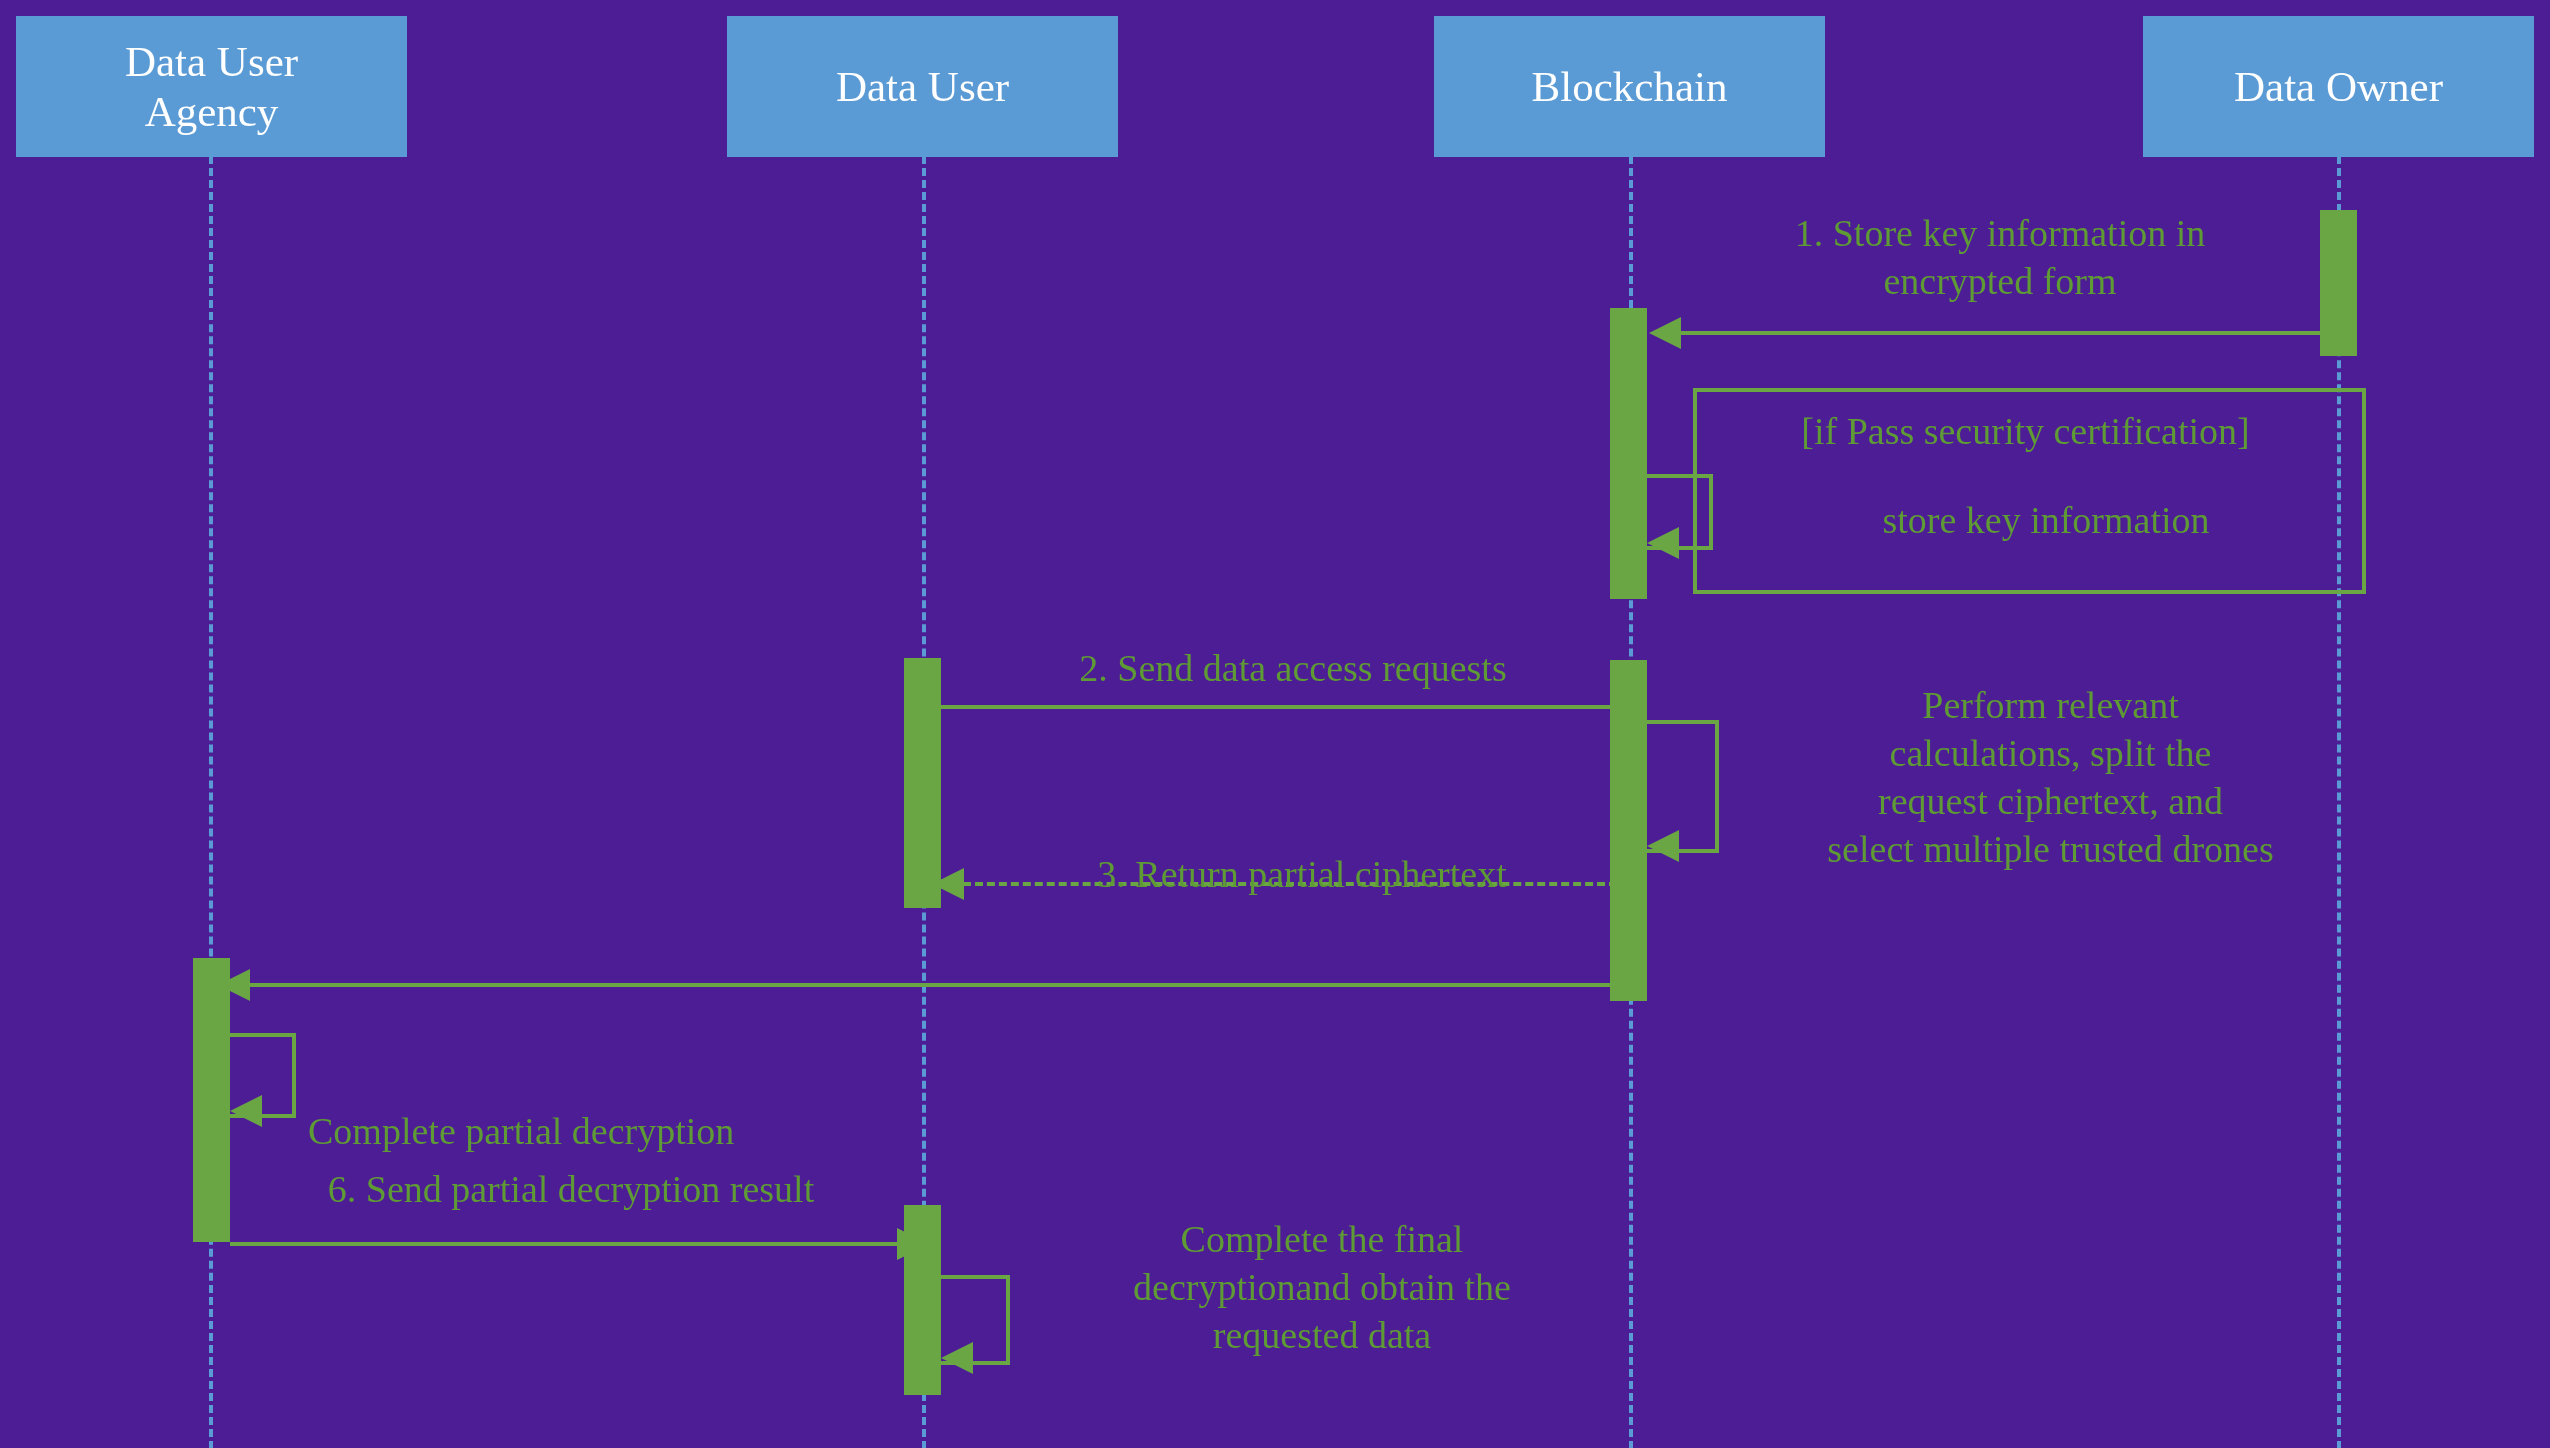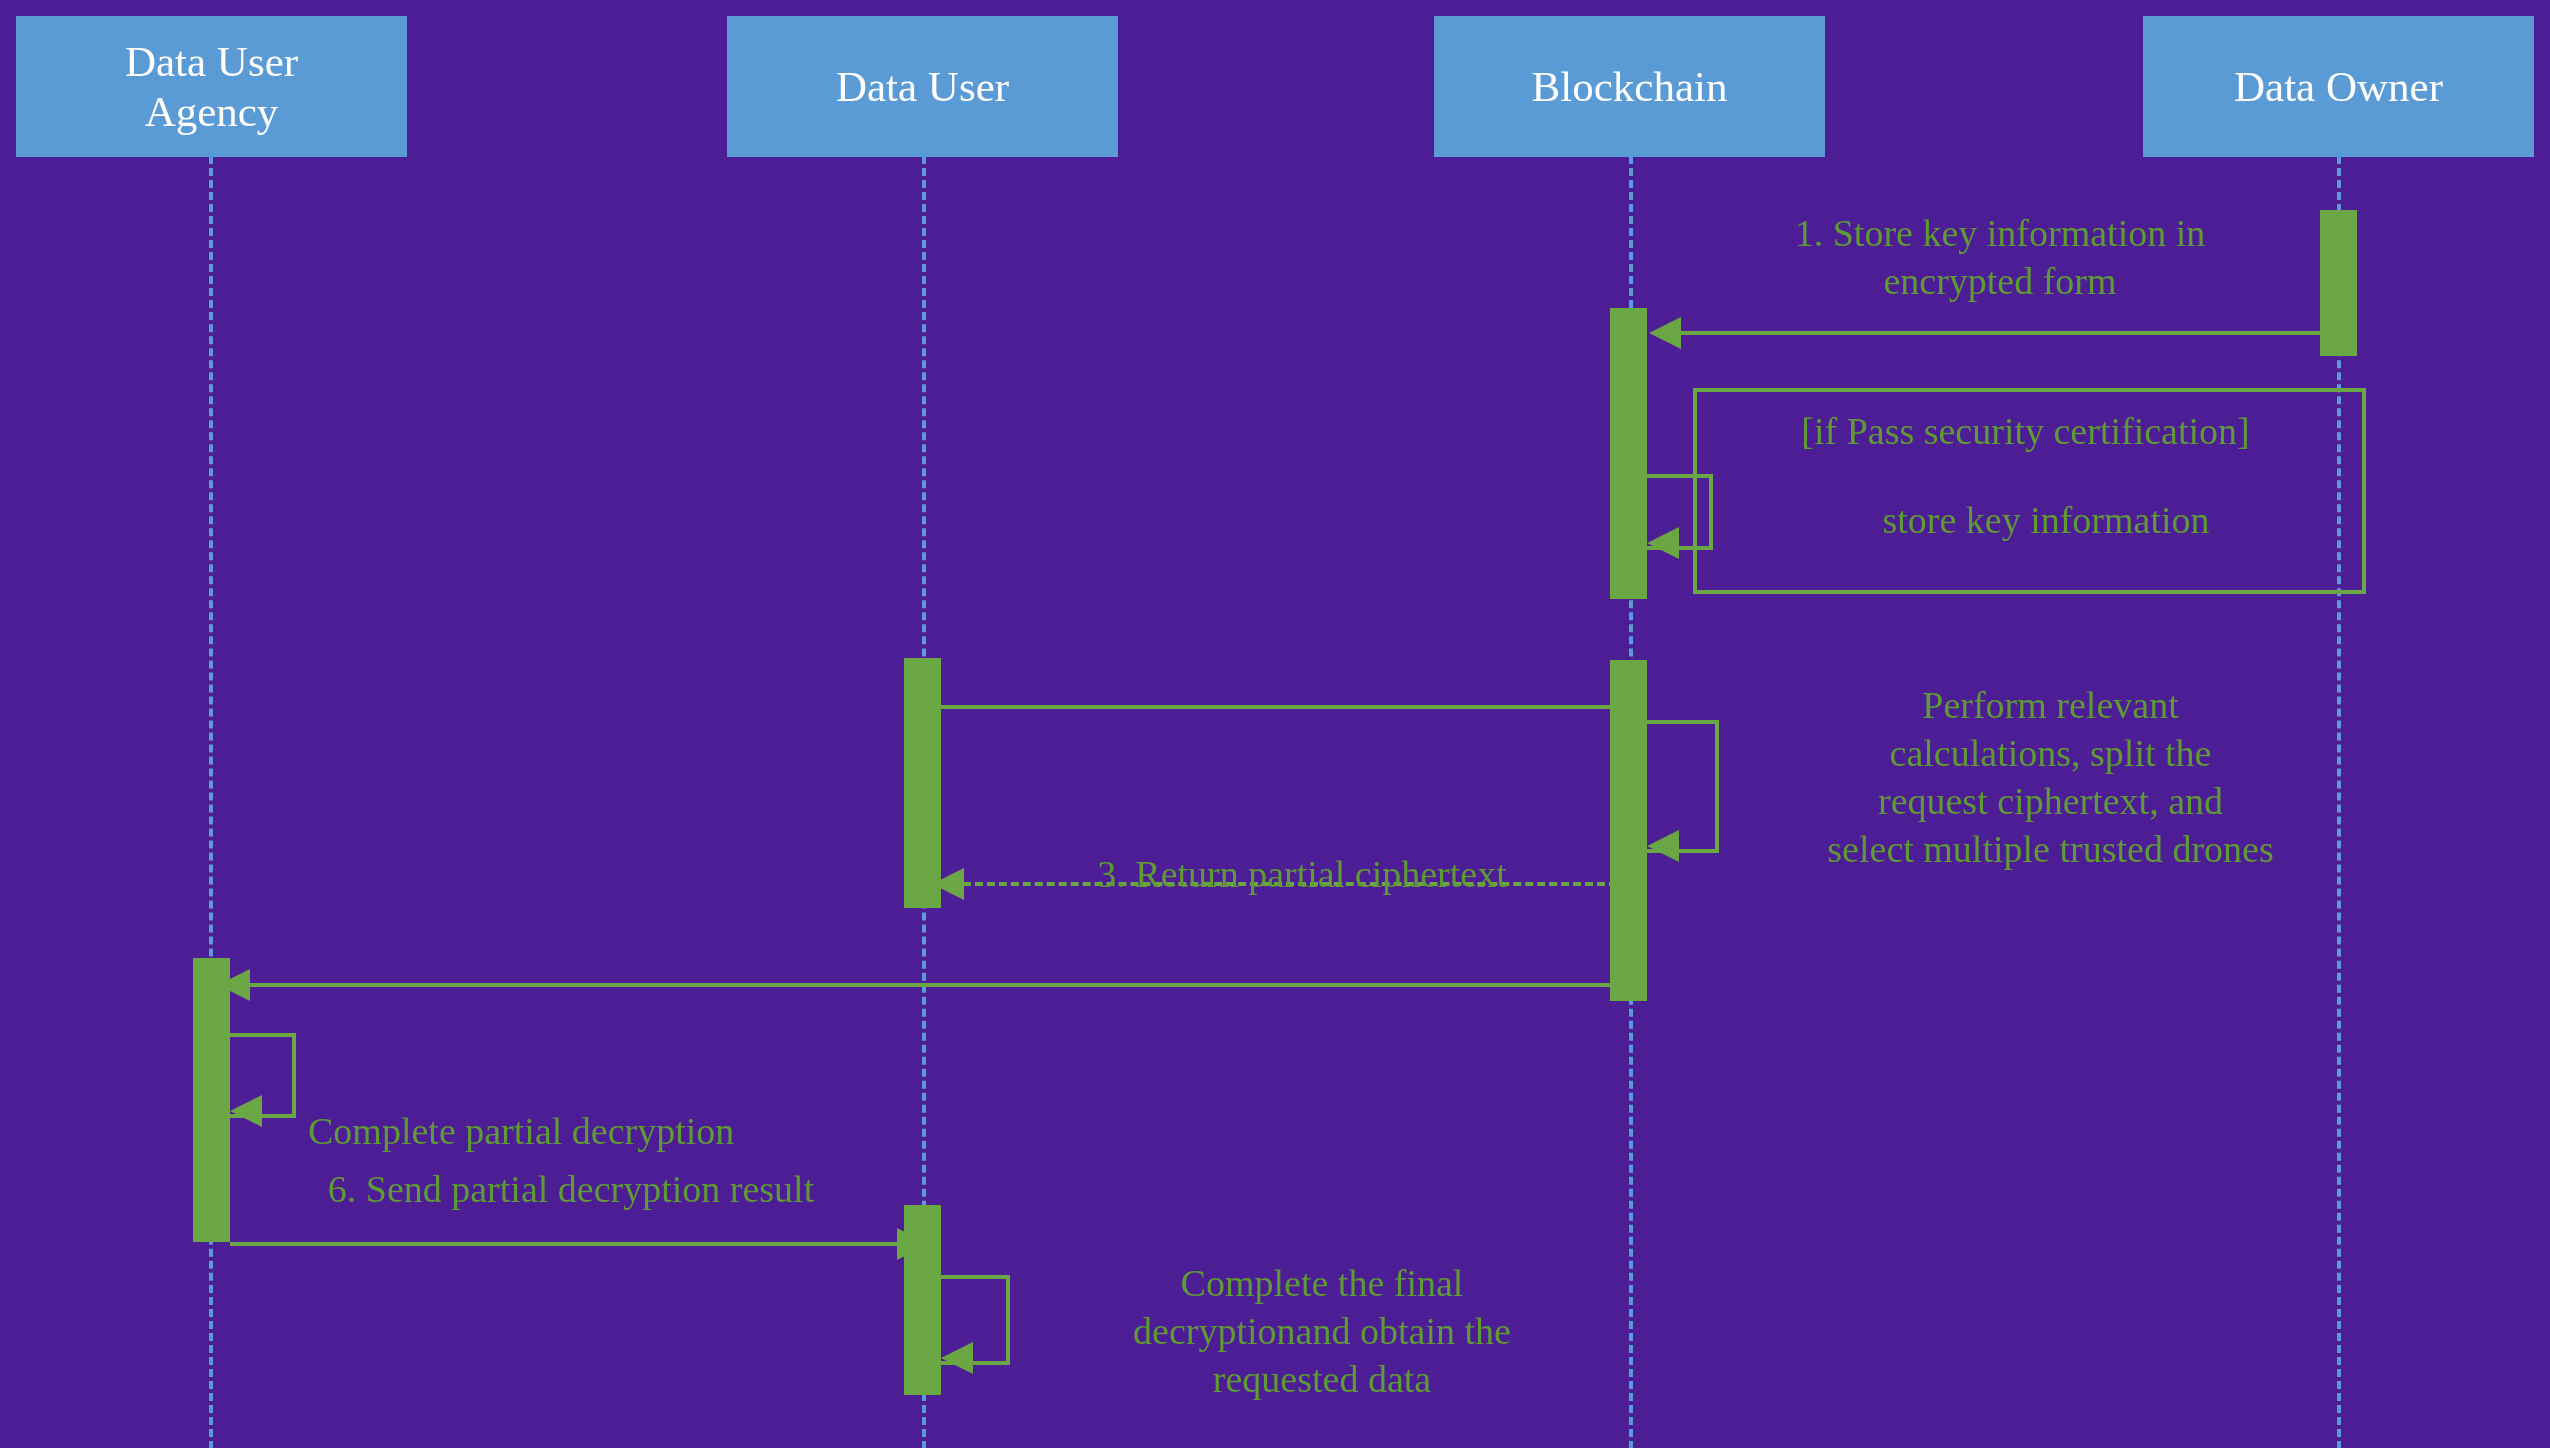--- a/index.html
+++ b/index.html
@@ -93,20 +93,21 @@
 
   <div class="frag-box" style="left:1693px;top:388px;width:665px;height:198px;"></div>
   <div class="msg-label" style="left:1697px;top:408px;width:657px;">[if Pass security certification]</div>
   <div class="msg-label" style="left:1714px;top:497px;width:632px;padding-left:16px;">store key information</div>
 
   <div class="self-loop" style="left:1647px;top:474px;width:62px;height:68px;"></div>
   <div class="arrow-head arrow-left" style="left:1647px;top:527px;"></div>
 
   <div class="msg-line" style="left:941px;top:705px;width:676px;"></div>
   <div class="arrow-head arrow-right" style="left:1610px;top:691px;"></div>
+  <div class="msg-label" style="left:948px;top:645px;width:690px;">2. Send data access requests</div>
 
   <div class="self-loop" style="left:1647px;top:720px;width:68px;height:125px;"></div>
   <div class="arrow-head arrow-left" style="left:1647px;top:830px;"></div>
 
   <div class="msg-label" style="left:1722px;top:682px;width:657px;">Perform relevant
 calculations, split the
 request ciphertext, and
 select multiple trusted drones</div>
 
   <div class="msg-line dashed" style="left:963px;top:882px;width:654px;"></div>
@@ -119,18 +120,18 @@
   <div class="self-loop" style="left:230px;top:1033px;width:62px;height:77px;"></div>
   <div class="arrow-head arrow-left" style="left:230px;top:1095px;"></div>
   <div class="msg-label" style="left:308px;top:1067px;width:599px;text-align:left;margin-top:41px;">Complete partial decryption</div>
 
   <div class="msg-line" style="left:230px;top:1242px;width:675px;"></div>
   <div class="arrow-head arrow-right" style="left:897px;top:1228px;"></div>
   <div class="msg-label" style="left:230px;top:1166px;width:682px;">6. Send partial decryption result</div>
 
   <div class="self-loop" style="left:941px;top:1275px;width:65px;height:82px;"></div>
   <div class="arrow-head arrow-left" style="left:941px;top:1342px;"></div>
-  <div class="msg-label" style="left:1031px;top:1216px;width:582px;margin-top:44px;">Complete the final
+  <div class="msg-label" style="left:1031px;top:1216px;width:582px;">Complete the final
 decryptionand obtain the
 requested data</div>
 
 </div>
 
 
 </body></html>

